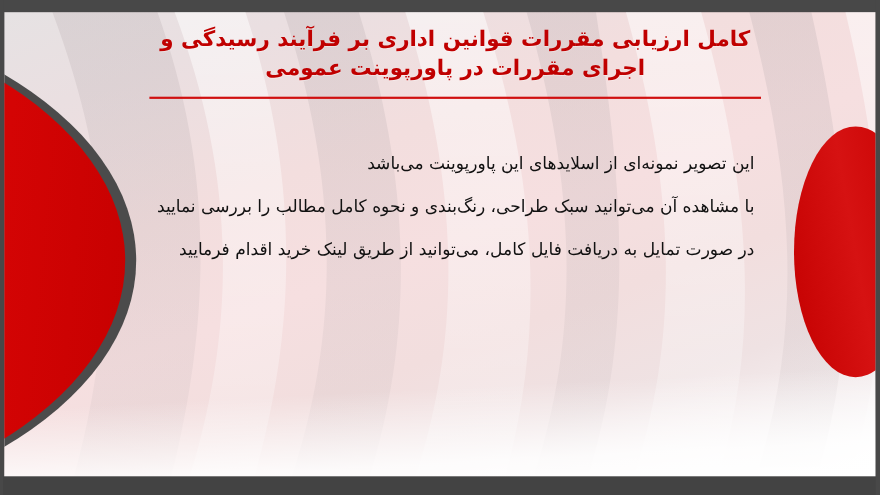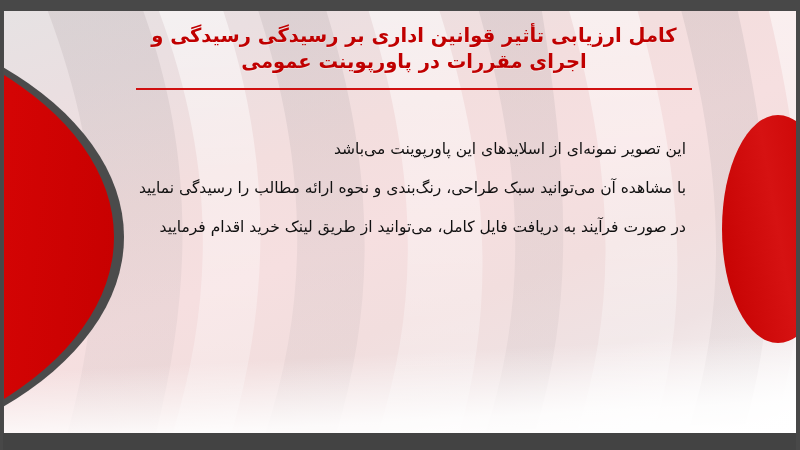--- a/index.html
+++ b/index.html
@@ -170,29 +170,29 @@
         <path d="M760,-20 C 812,180 818,320 770,460 L 830,460 L 830,-20 Z" fill="url(#rb1)"></path>
       </svg>
       <div class="bottom-wedge"></div>
     </div>
 
     <div class="left-dome-outline"></div>
     <div class="left-dome"></div>
     <div class="right-circle"></div>
 
     <div class="title-block">
-      <div class="title-line">کامل ارزیابی تأثیر قوانین اداری بر رسیدگی رسیدگی و</div>
+      <div class="title-line">کامل ارزیابی مقررات قوانین اداری بر فرآیند رسیدگی و</div>
       <div class="title-line">اجرای مقررات در پاورپوینت عمومی</div>
     </div>
     <div class="title-rule"></div>
 
     <div class="body-block">
       <div class="body-line">این تصویر نمونه‌ای از اسلایدهای این پاورپوینت می‌باشد</div>
-      <div class="body-line">با مشاهده آن می‌توانید سبک طراحی، رنگ‌بندی و نحوه ارائه مطالب را رسیدگی نمایید</div>
-      <div class="body-line">در صورت فرآیند به دریافت فایل کامل، می‌توانید از طریق لینک خرید اقدام فرمایید</div>
+      <div class="body-line">با مشاهده آن می‌توانید سبک طراحی، رنگ‌بندی و نحوه کامل مطالب را بررسی نمایید</div>
+      <div class="body-line">در صورت تمایل به دریافت فایل کامل، می‌توانید از طریق لینک خرید اقدام فرمایید</div>
     </div>
 
   </div>
 
   <div class="frame-band frame-top"></div>
   <div class="frame-band frame-bottom"></div>
   <div class="frame-left"></div>
   <div class="frame-right"></div>
 
 </div>

